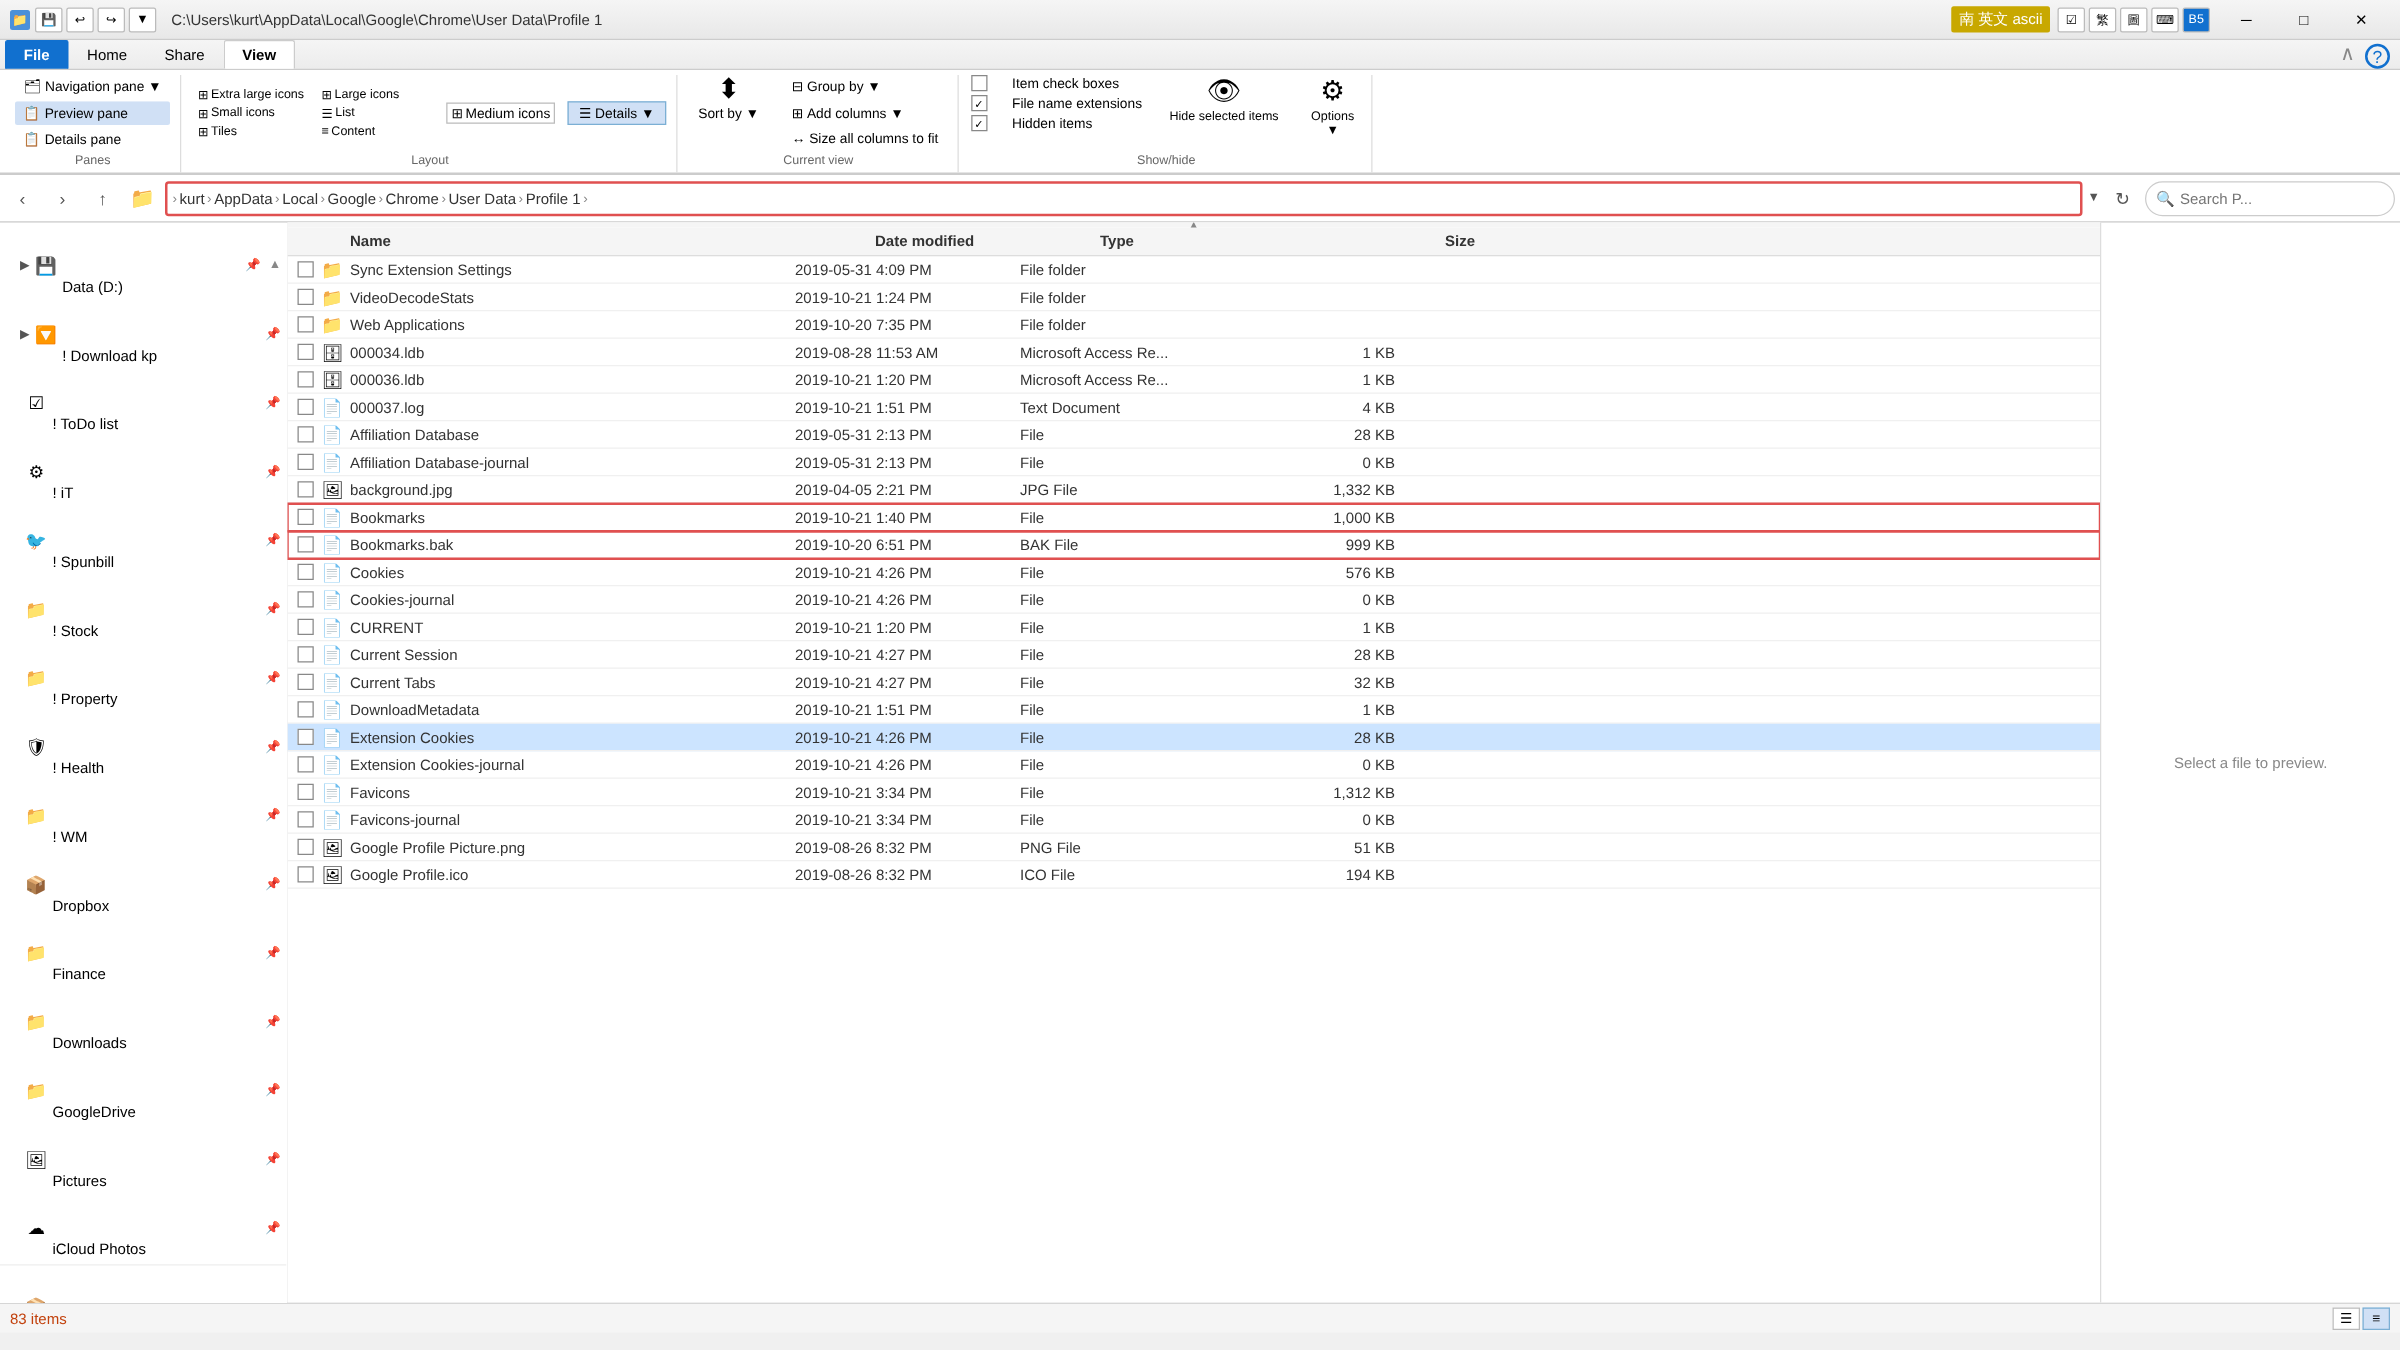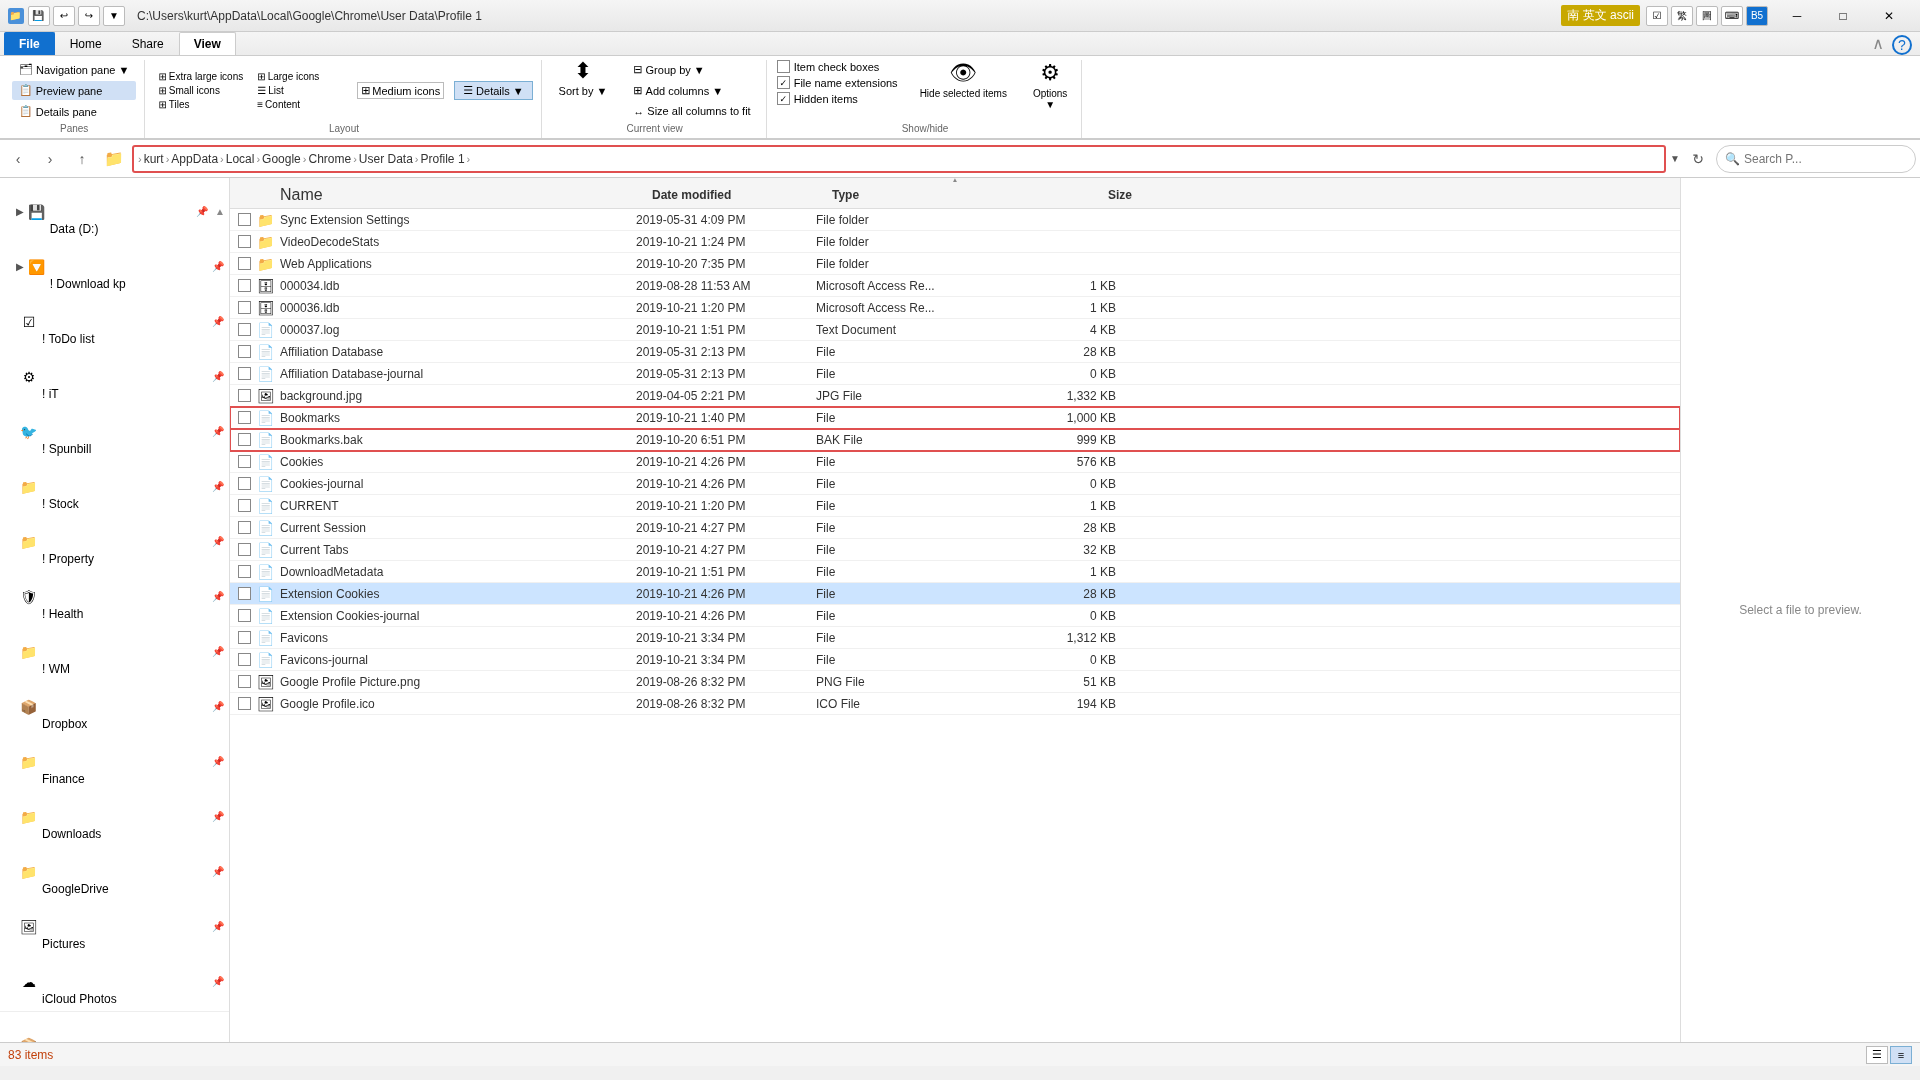--- a/index.html
+++ b/index.html
@@ -121,21 +121,21 @@
       border: 1px solid #7bafd4;
       background: #d0e0f5;
       padding: 2px 8px;
       font-size: 11px;
       cursor: pointer;
       display: flex;
       align-items: center;
       gap: 3px;
     }
     .sort-icon { font-size: 22px; line-height: 1; }
-    .checkbox-row { display: flex; align-items: center; gap: 4px; font-size: 11px; cursor: pointer; }
+    .checkbox-row { display: flex; align-items: center; gap: 20px; font-size: 11px; cursor: pointer; }
     .cb { width: 13px; height: 13px; border: 1px solid #888; background: white; display: flex; align-items: center; justify-content: center; font-size: 9px; }
     .cb.checked::before { content: '✓'; }
     .hide-btn { display: flex; flex-direction: column; align-items: center; cursor: pointer; padding: 2px 6px; font-size: 10px; text-align: center; }
     .options-btn { display: flex; flex-direction: column; align-items: center; cursor: pointer; padding: 2px 6px; font-size: 10px; }
 
     
     .address-bar {
       height: 38px;
       background: white;
       border-bottom: 1px solid #ccc;
@@ -215,21 +215,21 @@
     }
     .file-header {
       display: flex;
       align-items: center;
       padding: 4px 8px;
       border-bottom: 1px solid #ddd;
       background: #f5f5f5;
       position: sticky;
       top: 0;
     }
-    .file-col-name { width: 372px; font-size: 16px; font-weight: 400; color: #333; cursor: pointer; }
+    .file-col-name { width: 420px; font-size: 12px; font-weight: 700; color: #333; cursor: pointer; }
     .file-col-date { width: 180px; font-size: 12px; font-weight: 600; color: #333; cursor: pointer; }
     .file-col-type { width: 200px; font-size: 12px; font-weight: 600; color: #333; cursor: pointer; }
     .file-col-size { width: 100px; font-size: 12px; font-weight: 600; color: #333; cursor: pointer; text-align: right; }
     .file-row {
       display: flex;
       align-items: center;
       padding: 2px 8px;
       border-bottom: 1px solid #f0f0f0;
       cursor: pointer;
       min-height: 22px;

